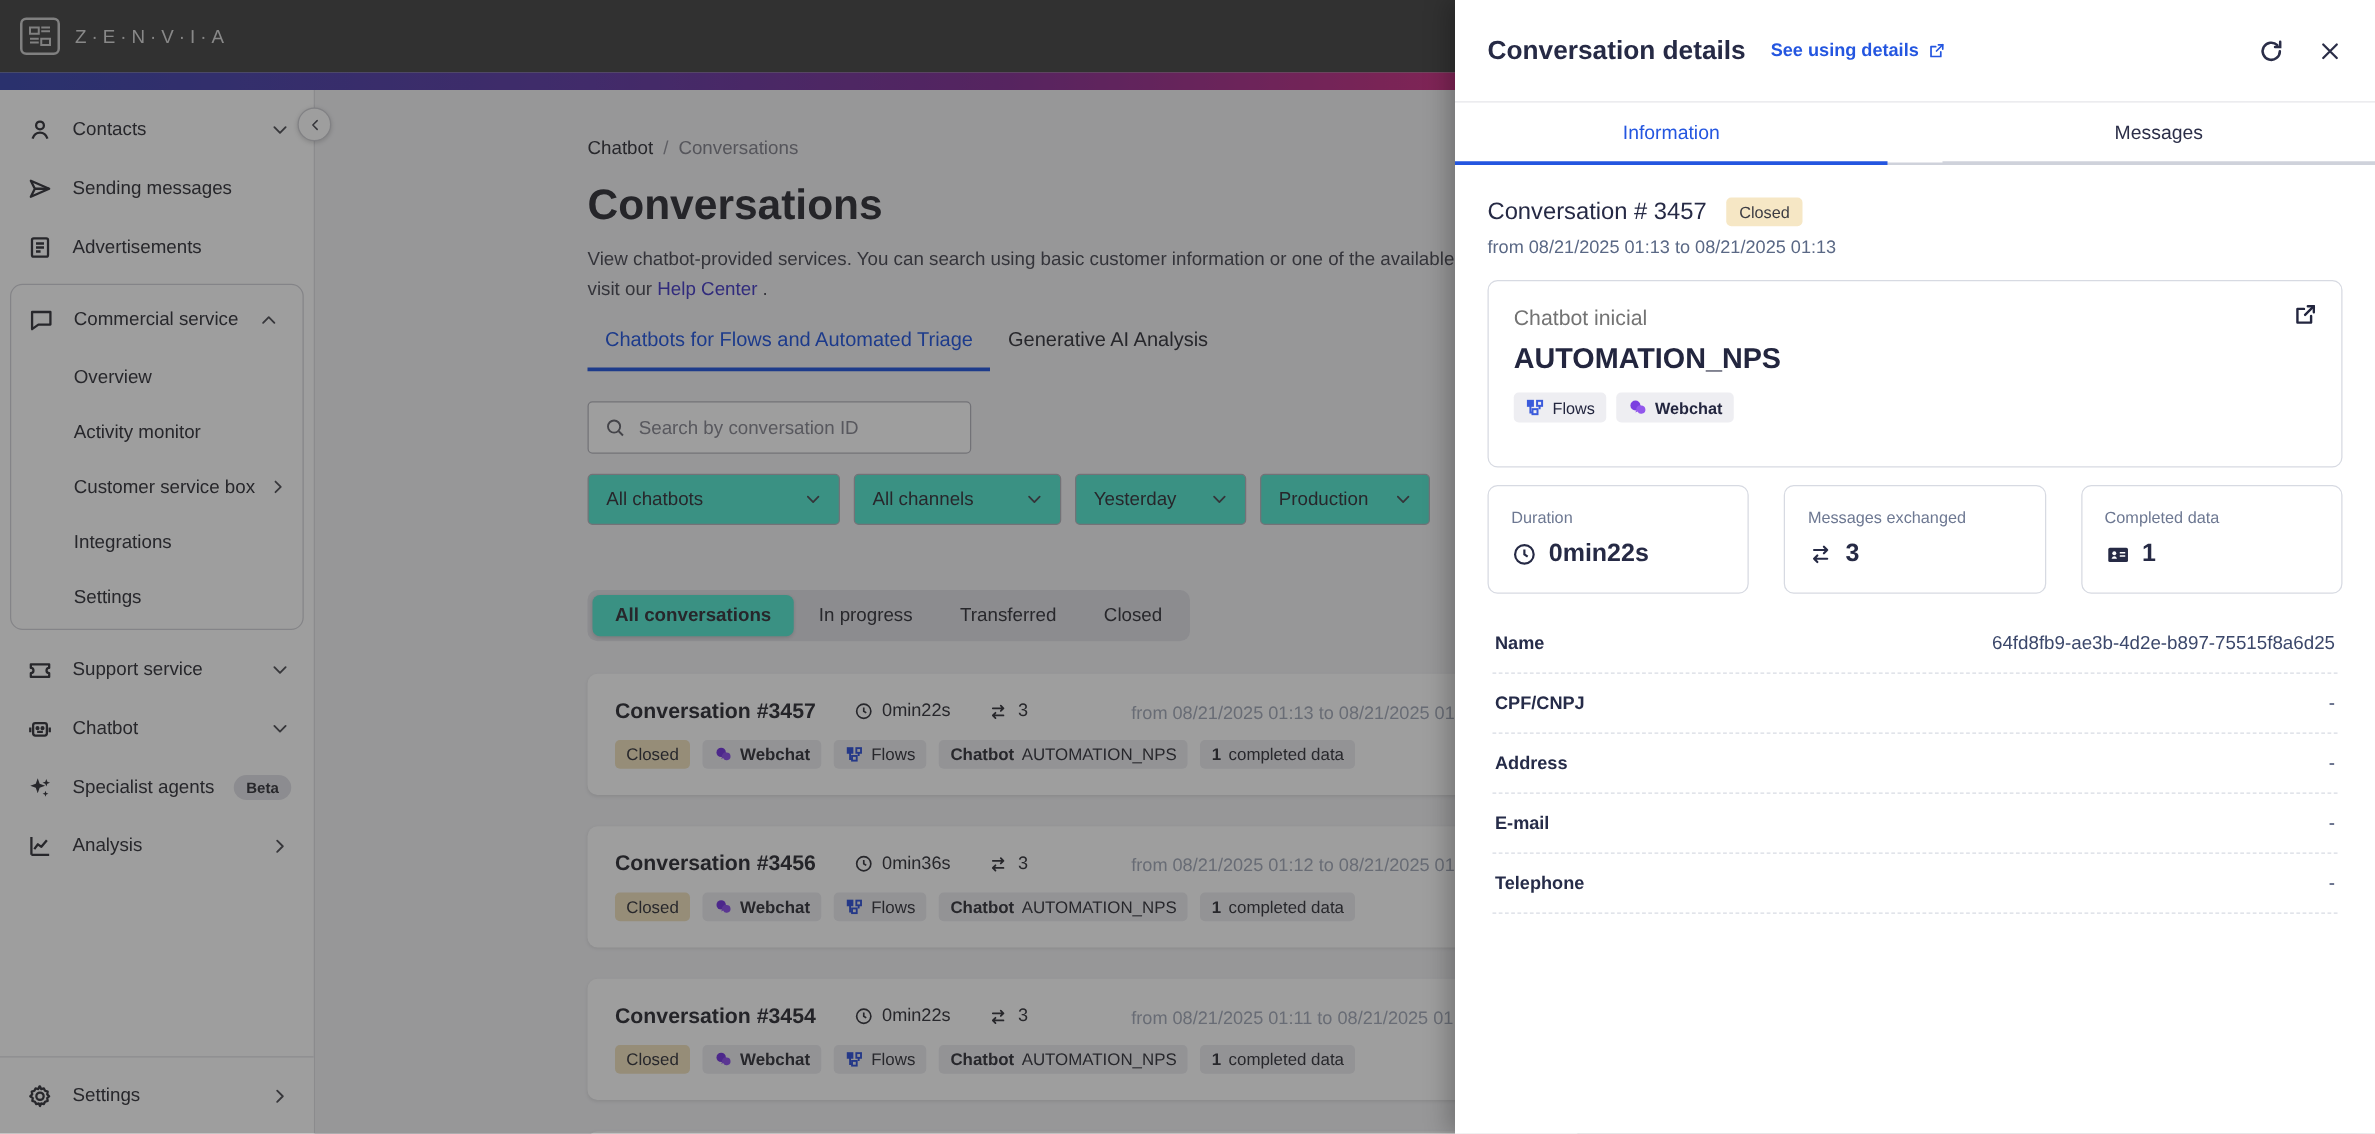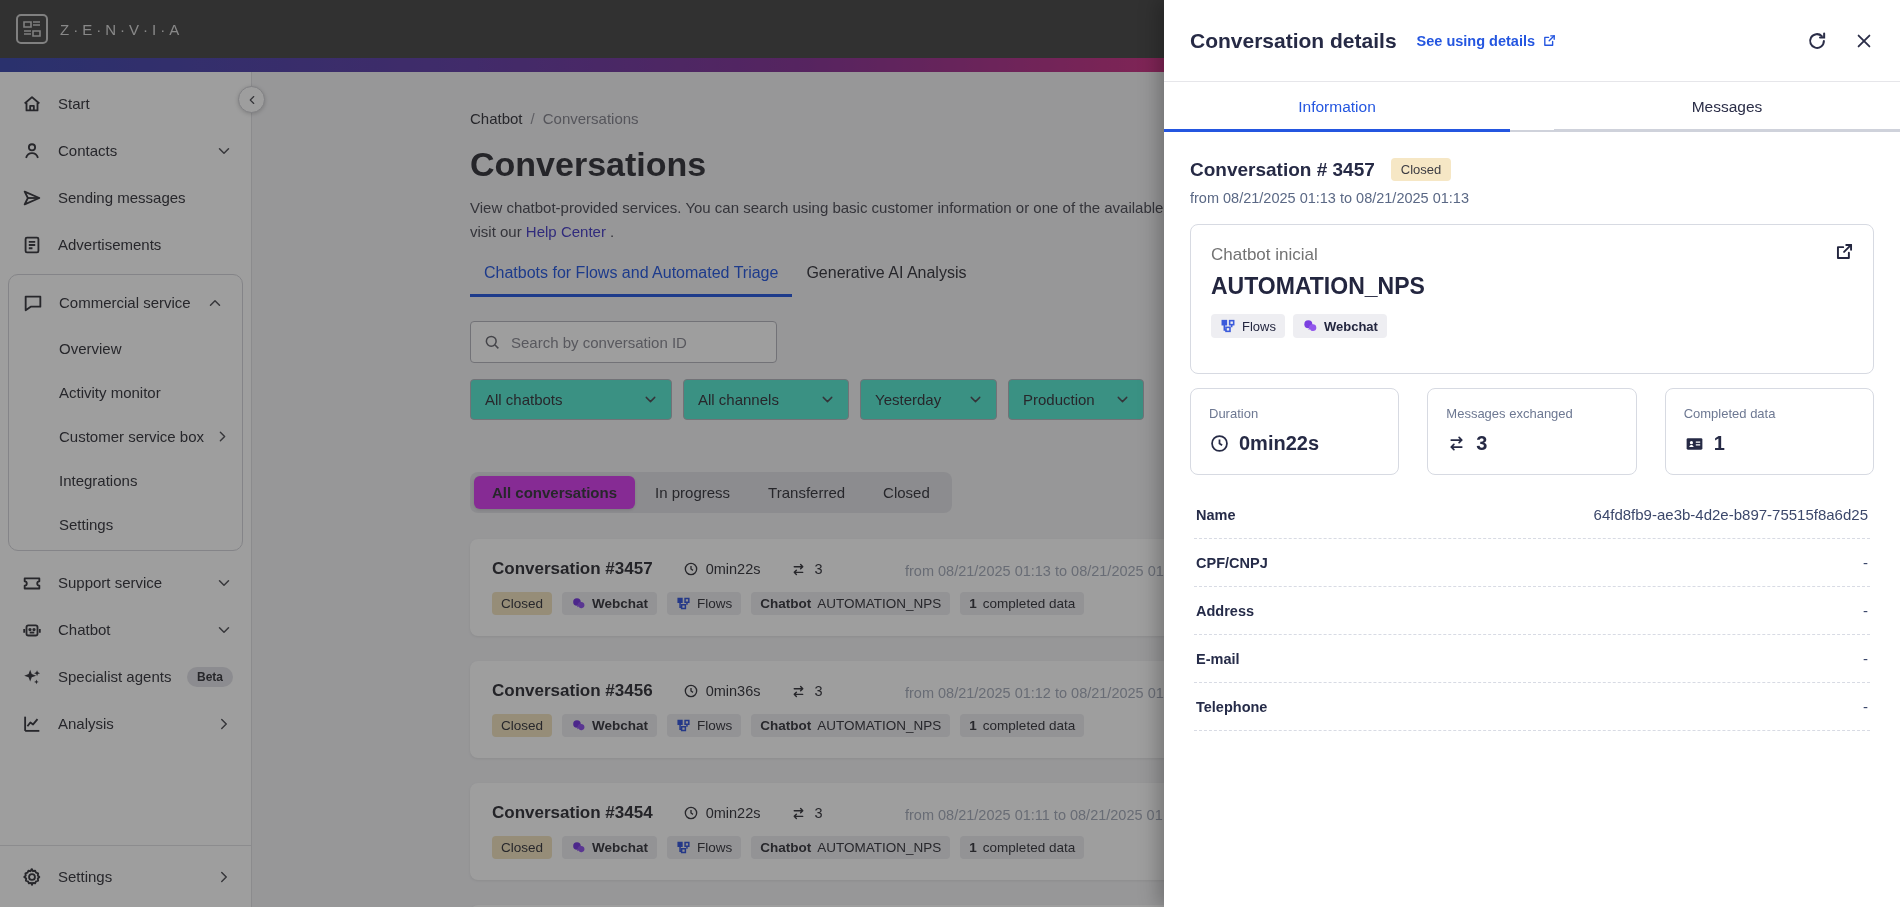--- a/index.html
+++ b/index.html
@@ -44,21 +44,21 @@
   .main-tab.active { color:#2f5fe0; border-bottom:3px solid #2f5fe0; }
   .main-tab.inactive { color:#3f3f46; border-bottom:3px solid transparent; }
   .search-box { margin-top:24px; width:307px; height:42px; background:#fff; border:1px solid #b9b9c0; border-radius:4px; display:flex; align-items:center; padding:0 12px; gap:10px; }
   .search-box input { border:none; outline:none; font-size:15px; color:#3f3f46; width:100%; background:transparent; font-family:"Liberation Sans",sans-serif; }
   .search-box input::placeholder { color:#8f8f98; }
   .filter-row { margin-top:16px; display:flex; gap:11px; }
   .dropdown { height:41px; background:#5eead4; border:1px solid #b9b9c0; border-radius:4px; display:flex; align-items:center; justify-content:space-between; padding:0 12px 0 14px; font-size:15px; color:#3f3f46; cursor:pointer; }
   .dropdown .chev { color:#55555c; display:flex; }
   .seg-control { margin-top:52px; display:inline-flex; background:#e2e2e7; border-radius:8px; padding:4px; gap:2px; }
   .seg-btn { font-size:15px; padding:8px 18px; border-radius:6px; color:#3f3f46; cursor:pointer; white-space:nowrap; }
-  .seg-btn.active { background:#d946ef; font-weight:bold; box-shadow:0 1px 3px rgba(0,0,0,.12); }
+  .seg-btn.active { background:#5eead4; font-weight:bold; box-shadow:0 1px 3px rgba(0,0,0,.12); }
   .card-list { margin-top:26px; display:flex; flex-direction:column; gap:25px; }
   .conv-card { position:relative; width:795px; height:97px; background:#fff; border-radius:8px; box-shadow:0 1px 3px rgba(0,0,0,.08); padding:20px 22px; }
   .conv-row1 { display:flex; align-items:center; }
   .conv-title { font-size:17px; font-weight:bold; color:#3a3a41; }
   .conv-meta { display:flex; align-items:center; gap:7px; margin-left:30px; font-size:14.5px; color:#3f3f46; }
   .conv-meta .ic { display:flex; color:#3f3f46; }
   .conv-period { position:absolute; left:435px; top:24px; font-size:14.5px; color:#a9afbd; white-space:nowrap; }
   .conv-row2 { display:flex; align-items:center; gap:10px; margin-top:13px; }
   .chip { display:inline-flex; align-items:center; gap:6px; background:#ededf1; border-radius:4px; padding:4px 9px; font-size:13.5px; color:#3f3f46; white-space:nowrap; }
   .chip.status { background:#f2e4c2; }
@@ -73,21 +73,21 @@
   .drawer-title { font-size:21px; font-weight:bold; color:#262a45; }
   .see-full { margin-left:20px; display:flex; align-items:center; gap:7px; color:#2456e0; font-size:14.5px; font-weight:bold; cursor:pointer; }
   .drawer-actions { margin-left:auto; display:flex; align-items:center; gap:26px; color:#2b2e48; }
   .icon-btn { background:none; border:none; cursor:pointer; color:#2b2e48; display:flex; padding:0; }
   .drawer-tabs { display:flex; border-bottom:2px solid #cfd2db;gap:44px; }
   .drawer-tab { width:50%; text-align:center; padding:16px 0 13px 0; font-size:15.5px; cursor:pointer; margin-bottom:-2px; }
   .drawer-tab.active { color:#2456e0; border-bottom:3px solid #2456e0; }
   .drawer-tab.inactive { color:#2b2e48; border-bottom:3px solid #cfd2db; }
   .drawer-body { padding:26px 26px 0 26px; }
   .conv-heading-row { display:flex; align-items:center; gap:16px; }
-  .conv-heading { font-size:19px; font-weight:bold; color:#262a45; }
+  .conv-heading { font-size:19px; font-weight:normal; color:#262a45; }
   .badge { background:#f6e7c5; color:#3c3c43; font-size:13px; border-radius:4px; padding:4px 10px; }
   .conv-range { margin-top:9px; font-size:14.5px; color:#5a6885; }
   .chatbot-card { position:relative; margin-top:18px; border:1px solid #d7dae2; border-radius:8px; padding:20px; min-height:150px; }
   .cc-label { font-size:17px; color:#737373; }
   .cc-name { margin-top:8px; font-size:23px; font-weight:bold; color:#23263f; }
   .cc-tags { margin-top:14px; display:flex; gap:8px; }
   .cc-tag { display:inline-flex; align-items:center; gap:6px; background:#eeeef2; border-radius:4px; padding:4px 9px; font-size:13px; color:#23263f; }
   .cc-tag.bold { font-weight:bold; }
   .cc-ext { position:absolute; right:18px; top:16px; color:#23263f; cursor:pointer; }
   .stats-row { margin-top:14px; display:flex; gap:28px; }
@@ -120,30 +120,20 @@
         <path d="M2 2h7v5H2zM11 2h7M11 5h7M2 11h7M2 14h7M11 11h7v5h-7z"></path>
       </svg>
     </span>
     <span class="brand">Z·E·N·V·I·A</span>
   </header>
   <div class="grad-bar"></div>
 
   <aside class="sidebar">
     <div class="side-item">
       <span class="ic">
-          <svg width="22" height="22" viewBox="0 0 24 24" fill="none" stroke="currentColor" stroke-width="2" stroke-linejoin="round">
-            <path d="M4 11.5 12 4.5l8 7"></path>
-            <path d="M6 10.5V19h12v-8.5"></path>
-            <path d="M10 19v-5h4v5"></path>
-          </svg>
-        </span>
-      <span class="lbl">Start</span>
-    </div>
-    <div class="side-item">
-      <span class="ic">
           <svg width="22" height="22" viewBox="0 0 24 24" fill="none" stroke="currentColor" stroke-width="2">
             <circle cx="12" cy="8" r="3.4"></circle>
             <path d="M5.5 19.5c1.2-3.6 4-5.2 6.5-5.2s5.3 1.6 6.5 5.2"></path>
           </svg>
         </span>
       <span class="lbl">Contacts</span>
       <span class="chev">
           <svg width="18" height="18" viewBox="0 0 24 24">
             <use href="#i-chev"></use>
           </svg>

